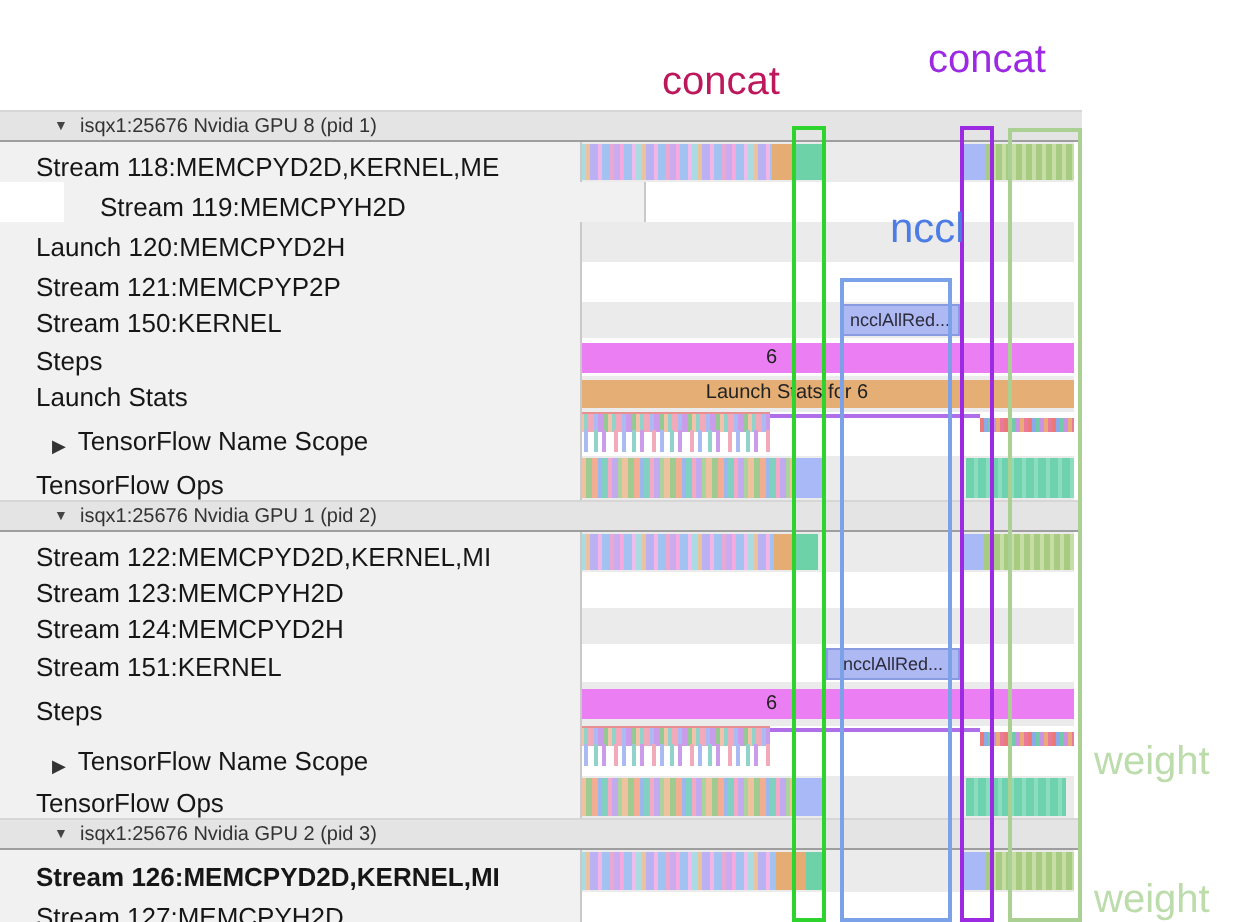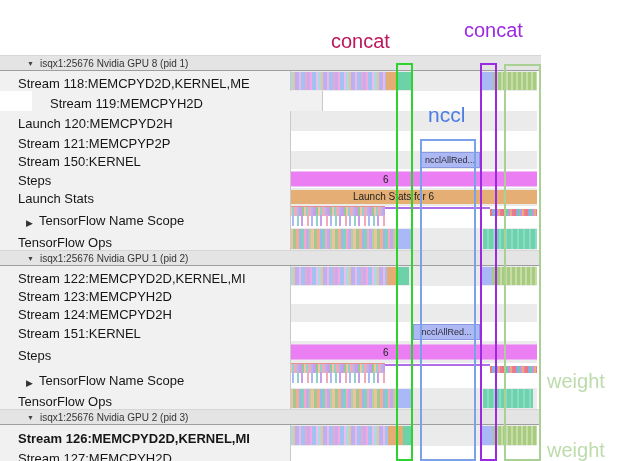--- a/index.html
+++ b/index.html
@@ -54,21 +54,21 @@
      #ca92e2 6px 8px,#eaaa7a 8px 10px,#ea7a9a 10px 12px);}
   
   .callout-box{position:absolute;box-sizing:border-box;z-index:5;}
   #box-concat{left:396px;top:63px;width:17px;height:398px;border:2px solid #2ed32e;}
   #box-split{left:480px;top:63px;width:17px;height:398px;border:2px solid #9c2ae2;}
   #box-weight{left:504px;top:64px;width:37px;height:397px;border:2px solid #abd094;}
   #box-nccl{left:420px;top:139px;width:56px;height:322px;border:2px solid #7ba1e8;}
   .anno{position:absolute;z-index:6;font-size:20px;white-space:pre;}
   #anno-concat{left:331px;top:30px;color:#be185d;}
   #anno-split{left:464px;top:19px;color:#9c2ae2;}
-  #anno-nccl{left:428px;top:103px;color:#4d7de4;font-size:21px;}
+  #anno-nccl{left:445px;top:103px;color:#4d7de4;font-size:21px;}
   #anno-weight{left:547px;top:324px;color:#bcdcab;font-size:20px;line-height:23px;}
 </style>
 </head>
 <body>
 
 <div id="stage">
   <div class="gridline"></div>
 
   <div id="chart">
       <div class="band-header">

